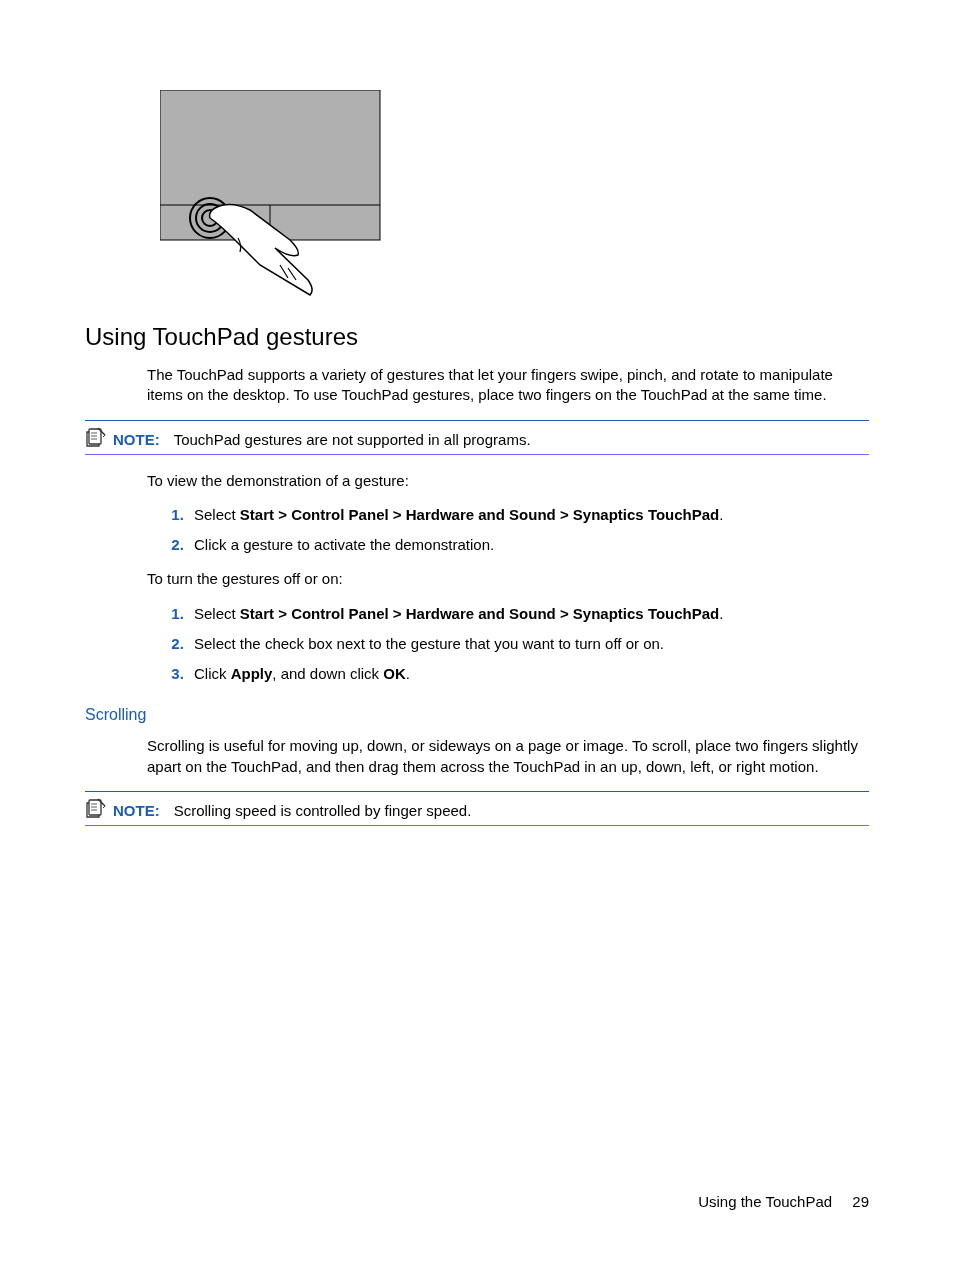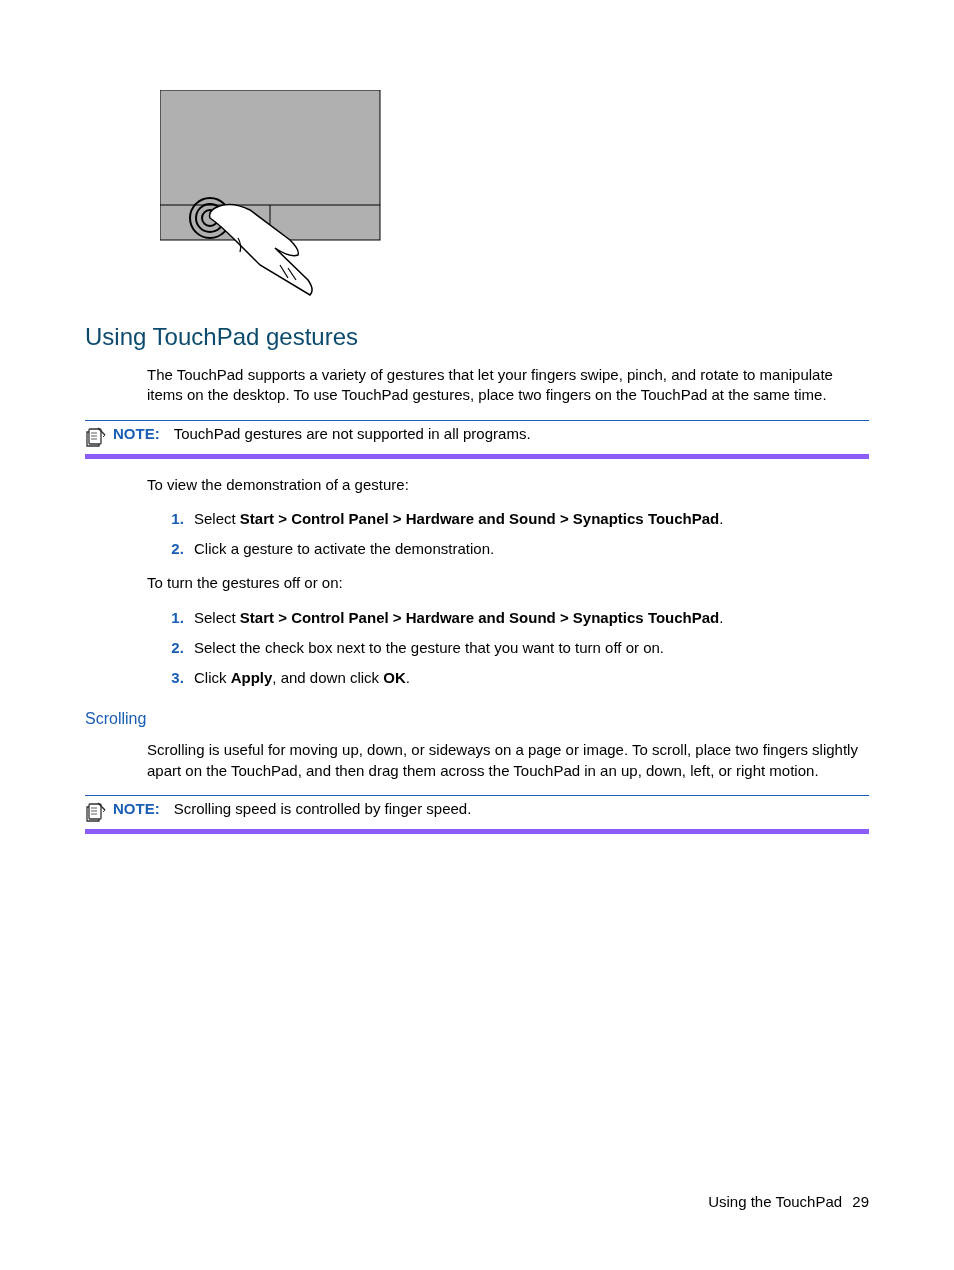--- a/index.html
+++ b/index.html
@@ -15,42 +15,42 @@
     position: relative;
   }
   .page {
     padding: 90px 85px 60px 85px;
   }
   .touchpad-figure {
     margin-left: 75px;
     margin-bottom: 20px;
   }
   .heading-1 {
-    color: #0c4a6e;
+    color: #000000;
     font-size: 24px;
     font-weight: normal;
     margin: 10px 0 14px 0;
   }
   .heading-2 {
     color: #1a5db4;
     font-size: 16px;
     font-weight: normal;
     margin: 22px 0 12px 0;
   }
   .body-text {
     margin: 0 0 14px 62px;
     line-height: 1.35;
   }
   .note-box {
     border-top: 1px solid #1a5db4;
-    border-bottom: 5px solid #8b5cf6;
+    border-bottom: 1px solid #8b5cf6;
     padding: 4px 0 6px 0;
     margin: 0 0 16px 0;
     display: flex;
-    align-items: flex-start;
+    align-items: flex-end;
   }
   .note-icon {
     width: 22px;
     height: 22px;
     flex-shrink: 0;
     margin-right: 6px;
     margin-top: 1px;
   }
   .note-label {
     color: #1a5db4;
@@ -74,21 +74,21 @@
     font-weight: bold;
   }
   .bold { font-weight: bold; }
   .footer {
     position: absolute;
     bottom: 60px;
     right: 85px;
     font-size: 15px;
   }
   .footer-page {
-    margin-left: 6px;
+    margin-left: 16px;
   }
 </style>
 </head>
 <body>
 
 <div class="page">
 
   <div class="touchpad-figure">
     <svg width="230" height="210" viewBox="0 0 230 210">
 

